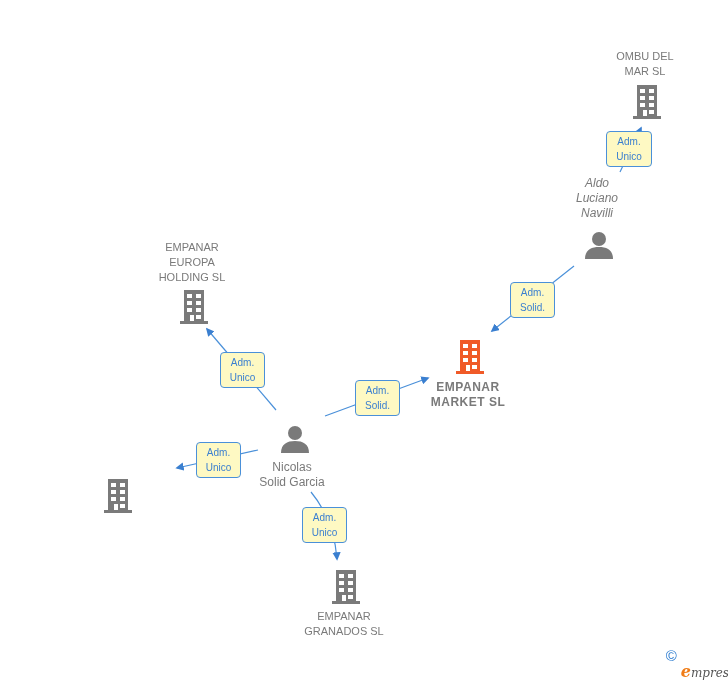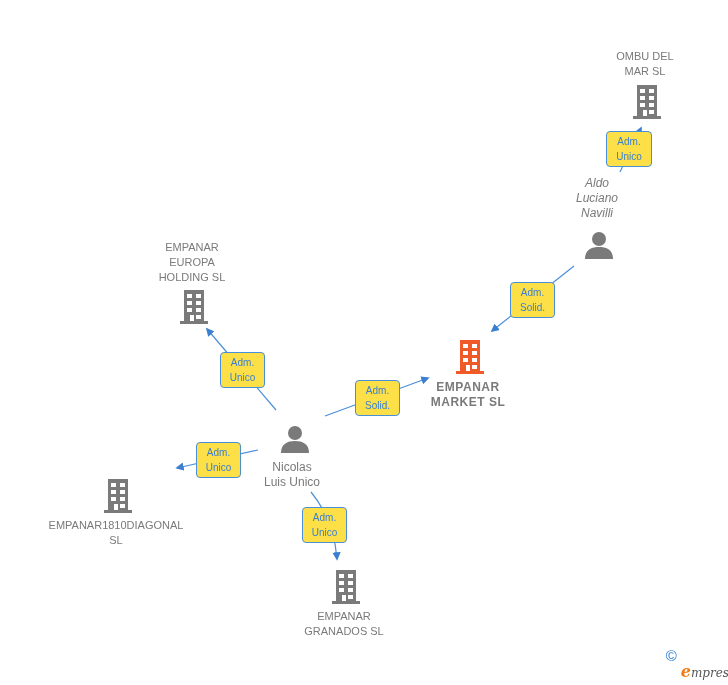--- a/index.html
+++ b/index.html
@@ -6,21 +6,21 @@
     body { width: 728px; height: 685px; position: relative; overflow: hidden;
            font-family: "Liberation Sans", "DejaVu Sans", sans-serif; }
     #canvas { position: absolute; left: 16px; top: 0; width: 728px; height: 685px; }
     svg.edges { position: absolute; left: 0; top: 0; }
     .node-label { position: absolute; text-align: center; color: #7a7a7a;
                   font-size: 11px; line-height: 15px; white-space: pre-line;
                   transform: translateX(-50%); }
     .node-label.main { color: #7a7a7a; font-weight: bold; font-size: 12px; line-height: 15px; letter-spacing: 0.5px; }
     .node-label.person { font-size: 12px; line-height: 15px; }
     .icon { position: absolute; }
-    .role-box { position: absolute; background: #fde047; border: 1px solid #4a90d9;
+    .role-box { position: absolute; background: #fef9c3; border: 1px solid #4a90d9;
                 border-radius: 4px; color: #3a7fd0; font-size: 10px; line-height: 15px;
                 text-align: center; padding: 2px 5px; white-space: pre-line; box-sizing: border-box; }
     .footer { position: absolute; right: 4px; bottom: 4px; display: flex; align-items: center; gap: 4px; }
     .footer .copy { color: #2a7bd0; font-size: 15px; }
     .footer .brand { color: #555; font-size: 12px; font-style: italic; font-family: "DejaVu Serif", serif; margin-top: 32px; }
     .footer .brand .e { color: #f07d18; font-size: 16px; font-weight: bold; }
   </style>
 </head>
 <body>
 
@@ -116,42 +116,40 @@
   <div class="role-box" style="left:339px; top:380px; width:45px;">Adm.
 Solid.</div>
 
   <div class="icon" style="left:264px; top:424px;">
     <svg width="30" height="30" viewBox="0 0 30 30">
         <circle cx="15" cy="9" r="7" fill="#7a7a7a"></circle>
         <path d="M1,29 C1,20 7,17 15,17 C23,17 29,20 29,29 z" fill="#7a7a7a"></path>
       </svg>
   </div>
   <div class="node-label person" style="left:276px; top:460px;">Nicolas
-Luis Unico</div>
+Solid Garcia</div>
   <div class="role-box" style="left:180px; top:442px; width:45px;">Adm.
 Unico</div>
   <div class="role-box" style="left:286px; top:507px; width:45px;">Adm.
 Unico</div>
 
   <div class="icon" style="left:86px; top:479px;">
     <svg width="32" height="34" viewBox="0 0 32 34">
         <rect x="6" y="0" width="20" height="31" fill="#7a7a7a"></rect>
         <rect x="2" y="31" width="28" height="3" fill="#7a7a7a"></rect>
       <rect x="9" y="4" width="5" height="4" fill="#fff"></rect>
         <rect x="18" y="4" width="5" height="4" fill="#fff"></rect>
       <rect x="9" y="11" width="5" height="4" fill="#fff"></rect>
         <rect x="18" y="11" width="5" height="4" fill="#fff"></rect>
       <rect x="9" y="18" width="5" height="4" fill="#fff"></rect>
         <rect x="18" y="18" width="5" height="4" fill="#fff"></rect>
       <rect x="12" y="25" width="4" height="6" fill="#fff"></rect>
         <rect x="18" y="25" width="5" height="4" fill="#fff"></rect>
       </svg>
   </div>
-  <div class="node-label" style="left:100px; top:518px;">EMPANAR1810DIAGONAL
-SL</div>
 
   <div class="icon" style="left:314px; top:570px;">
     <svg width="32" height="34" viewBox="0 0 32 34">
         <rect x="6" y="0" width="20" height="31" fill="#7a7a7a"></rect>
         <rect x="2" y="31" width="28" height="3" fill="#7a7a7a"></rect>
       <rect x="9" y="4" width="5" height="4" fill="#fff"></rect>
         <rect x="18" y="4" width="5" height="4" fill="#fff"></rect>
       <rect x="9" y="11" width="5" height="4" fill="#fff"></rect>
         <rect x="18" y="11" width="5" height="4" fill="#fff"></rect>
       <rect x="9" y="18" width="5" height="4" fill="#fff"></rect>

